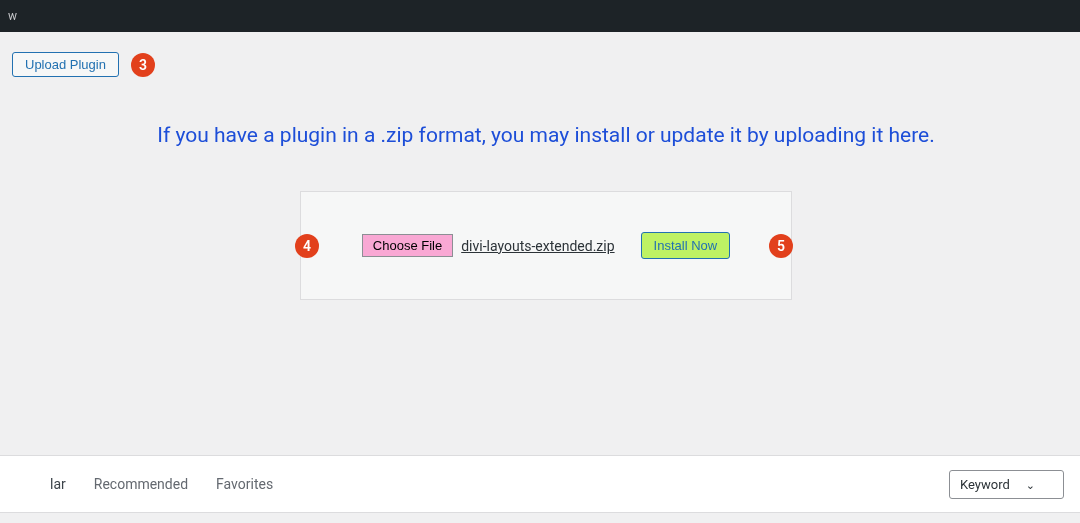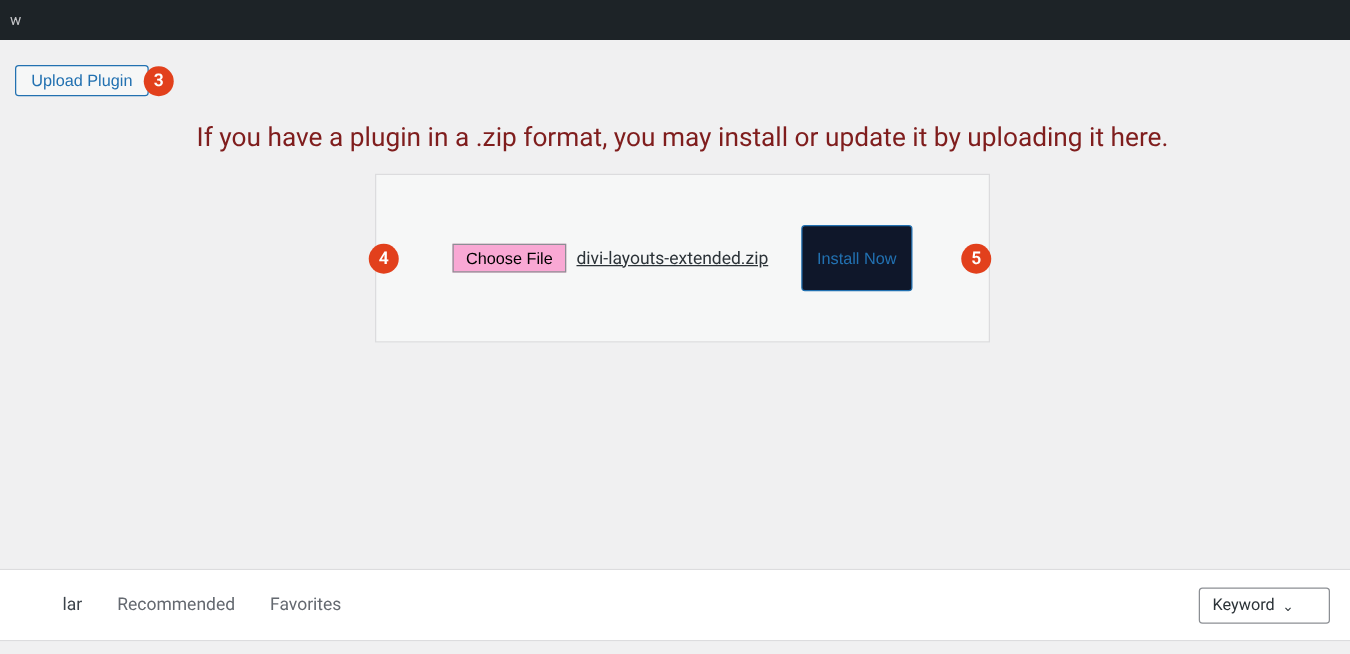--- a/index.html
+++ b/index.html
@@ -1,65 +1,65 @@
 <!DOCTYPE html>
 <html><head>
 <meta charset="utf-8">
 <style>
   * { box-sizing: border-box; margin: 0; padding: 0; }
   html, body { width: 1080px; height: 523px; font-family: -apple-system, BlinkMacSystemFont, "Segoe UI", Roboto, sans-serif; background: #f0f0f1; color: #2c3338; overflow: hidden; }
   .top-bar { height: 32px; background: #1d2327; color: #c3c4c7; display: flex; align-items: center; padding: 0 8px; font-size: 12px; }
   .page-body { padding: 20px 0 0 12px; }
-  .header-row { display: flex; align-items: center; gap: 0; margin-bottom: 22px; }
+  .header-row { display: flex; align-items: center; gap: 16px; margin-bottom: 46px; }
   .upload-plugin-btn {
     border: 1px solid #2271b1; background: #f6f7f7; color: #2271b1;
     font-size: 13px; padding: 4px 12px; border-radius: 3px; cursor: pointer;
   }
   .badge {
     width: 24px; height: 24px; border-radius: 50%; background: #e2401c;
     color: #fff; font-size: 14px; font-weight: 600; display: inline-flex;
     align-items: center; justify-content: center; margin-left: -4px;
     flex: none;
   }
   .instruction {
-    text-align: center; font-size: 21px; color: #7f1d1d; margin-bottom: 16px;
+    text-align: center; font-size: 21px; color: #1d4ed8; margin-bottom: 44px;
     padding: 0 20px;
   }
   .upload-box {
     width: 492px; margin: 0 auto; border: 1px solid #dcdcde; padding: 40px 24px;
     background: #f6f7f7; display: flex; align-items: center; justify-content: center;
     gap: 8px; position: relative;
   }
   .upload-inner { display: flex; align-items: center; gap: 8px; }
   .choose-file-btn {
     border: 1px solid #8c8f94; background: #f9a8d4; font-size: 13px;
     padding: 3px 10px; cursor: pointer;
   }
   .file-name { font-size: 14px; color: #2c3338; text-decoration: underline; }
   .install-btn {
-    border: 1px solid #2271b1; background: #0f172a; color: #2271b1;
-    font-size: 13px; padding: 18px 12px; border-radius: 3px; cursor: pointer;
+    border: 1px solid #2271b1; background: #bef264; color: #2271b1;
+    font-size: 13px; padding: 5px 12px; border-radius: 3px; cursor: pointer;
     margin-left: 18px;
   }
   .badge4 { position: absolute; left: -2px; top: 50%; transform: translateY(-50%); }
   .badge5 { position: absolute; right: -2px; top: 50%; transform: translateY(-50%); }
 
   .tabs-bar {
     position: absolute; left: 0; right: 0; bottom: 10px; height: 58px;
     border-top: 1px solid #dcdcde; border-bottom: 1px solid #dcdcde;
     background: #fff; display: flex; align-items: center;
     padding: 0 16px 0 0; justify-content: space-between;
   }
   .tabs-left { display: flex; align-items: center; gap: 28px; font-size: 14px; color: #646970; padding-left: 6px; }
   .tab-item { cursor: pointer; }
   .tab-cut { color: #3c434a; margin-left: 44px; }
   .keyword-select {
     border: 1px solid #8c8f94; border-radius: 3px; padding: 6px 28px 6px 10px;
     font-size: 13px; color: #2c3338; background: #fff; cursor: pointer;
-    display: inline-flex; align-items: flex-end; gap: 6px;
+    display: inline-flex; align-items: flex-end; gap: 16px;
   }
   .chevron { font-size: 11px; }
 </style>
 </head>
 <body>
 
 <div class="top-bar">
   <span>w</span>
 </div>
 

